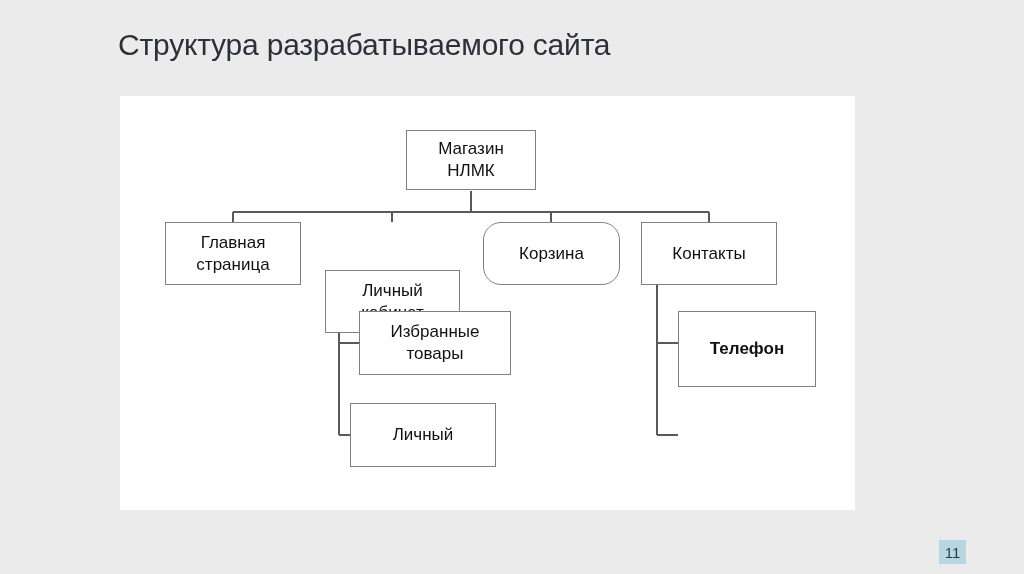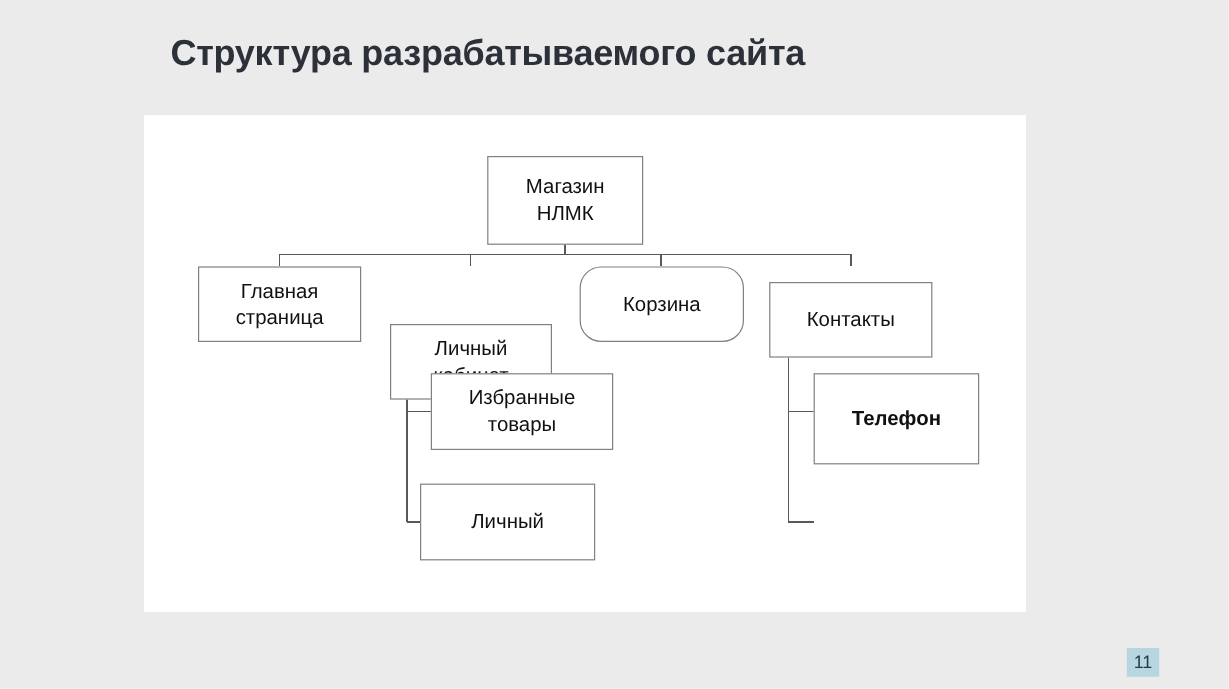--- a/index.html
+++ b/index.html
@@ -15,25 +15,24 @@
     position: relative;
   }
 
   
   .slide-title {
     position: absolute;
     left: 118px;
     top: 28px;
     width: 800px;
     font-size: 30px;
-    font-weight: bold;
+    font-weight: normal;
     color: #2c3039;
     letter-spacing: -0.2px;
     white-space: nowrap;
-    margin-left: 24px;
   }
 
   
   .diagram-panel {
     position: absolute;
     left: 120px;
     top: 96px;
     width: 735px;
     height: 414px;
     background: #ffffff;
@@ -63,25 +62,25 @@
     font-size: 17px;
     line-height: 1.28;
     padding: 2px 6px;
   }
   .node-text {
     display: block;
     white-space: pre-line;
   }
 
   
-  .node-root          { left: 286px; top: 34px;  width: 130px; height: 74px; }
+  .node-root          { left: 286px; top: 34px;  width: 130px; height: 60px; }
   .node-home          { left: 45px;  top: 126px; width: 136px; height: 63px; }
   .node-account       { left: 205px; top: 126px; width: 135px; height: 63px; margin-top: 48px; }
   .node-cart          { left: 363px; top: 126px; width: 137px; height: 63px; border-radius: 18px; }
-  .node-contacts      { left: 521px; top: 126px; width: 136px; height: 63px; margin-top: 13px; }
+  .node-contacts      { left: 521px; top: 126px; width: 136px; height: 63px; }
   .node-favorites     { left: 239px; top: 215px; width: 152px; height: 64px; }
   .node-orders        { left: 230px; top: 307px; width: 146px; height: 64px; }
   .node-phone         { left: 558px; top: 215px; width: 138px; height: 76px; font-weight: bold; }
   .node-mail          { left: 558px; top: 307px; width: 129px; height: 64px; }
 
   
   .page-number {
     position: absolute;
     left: 939px;
     top: 540px;

